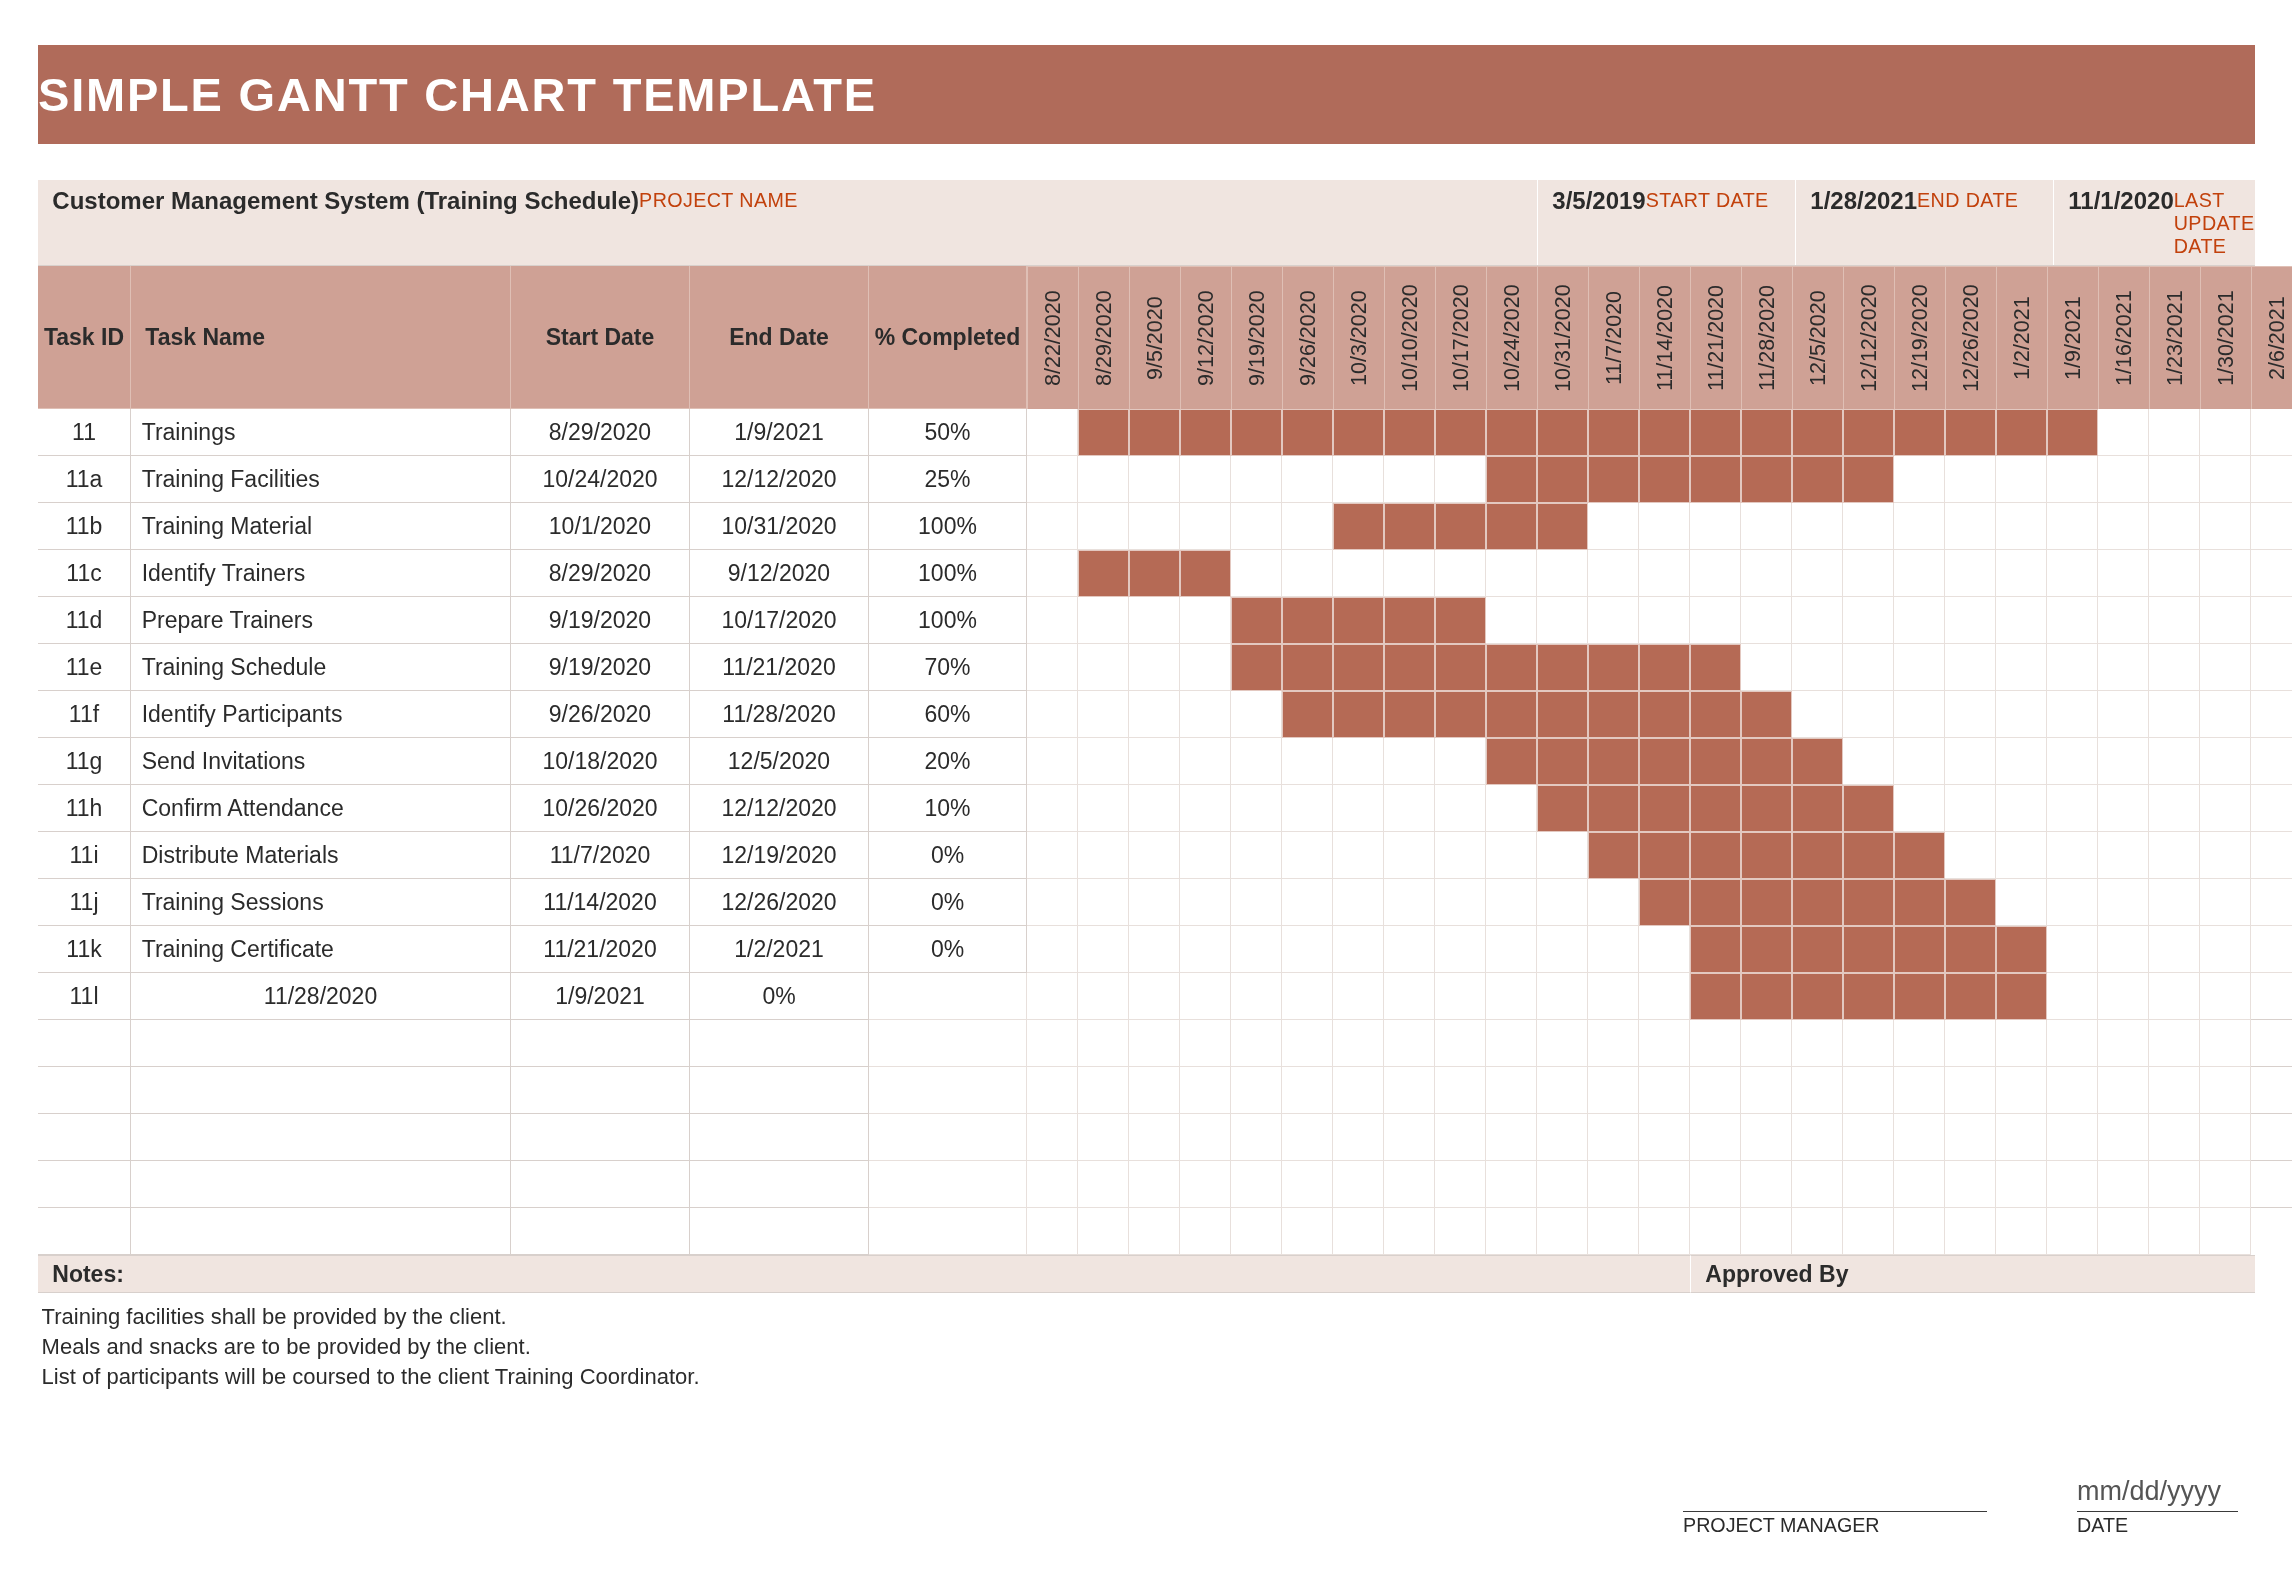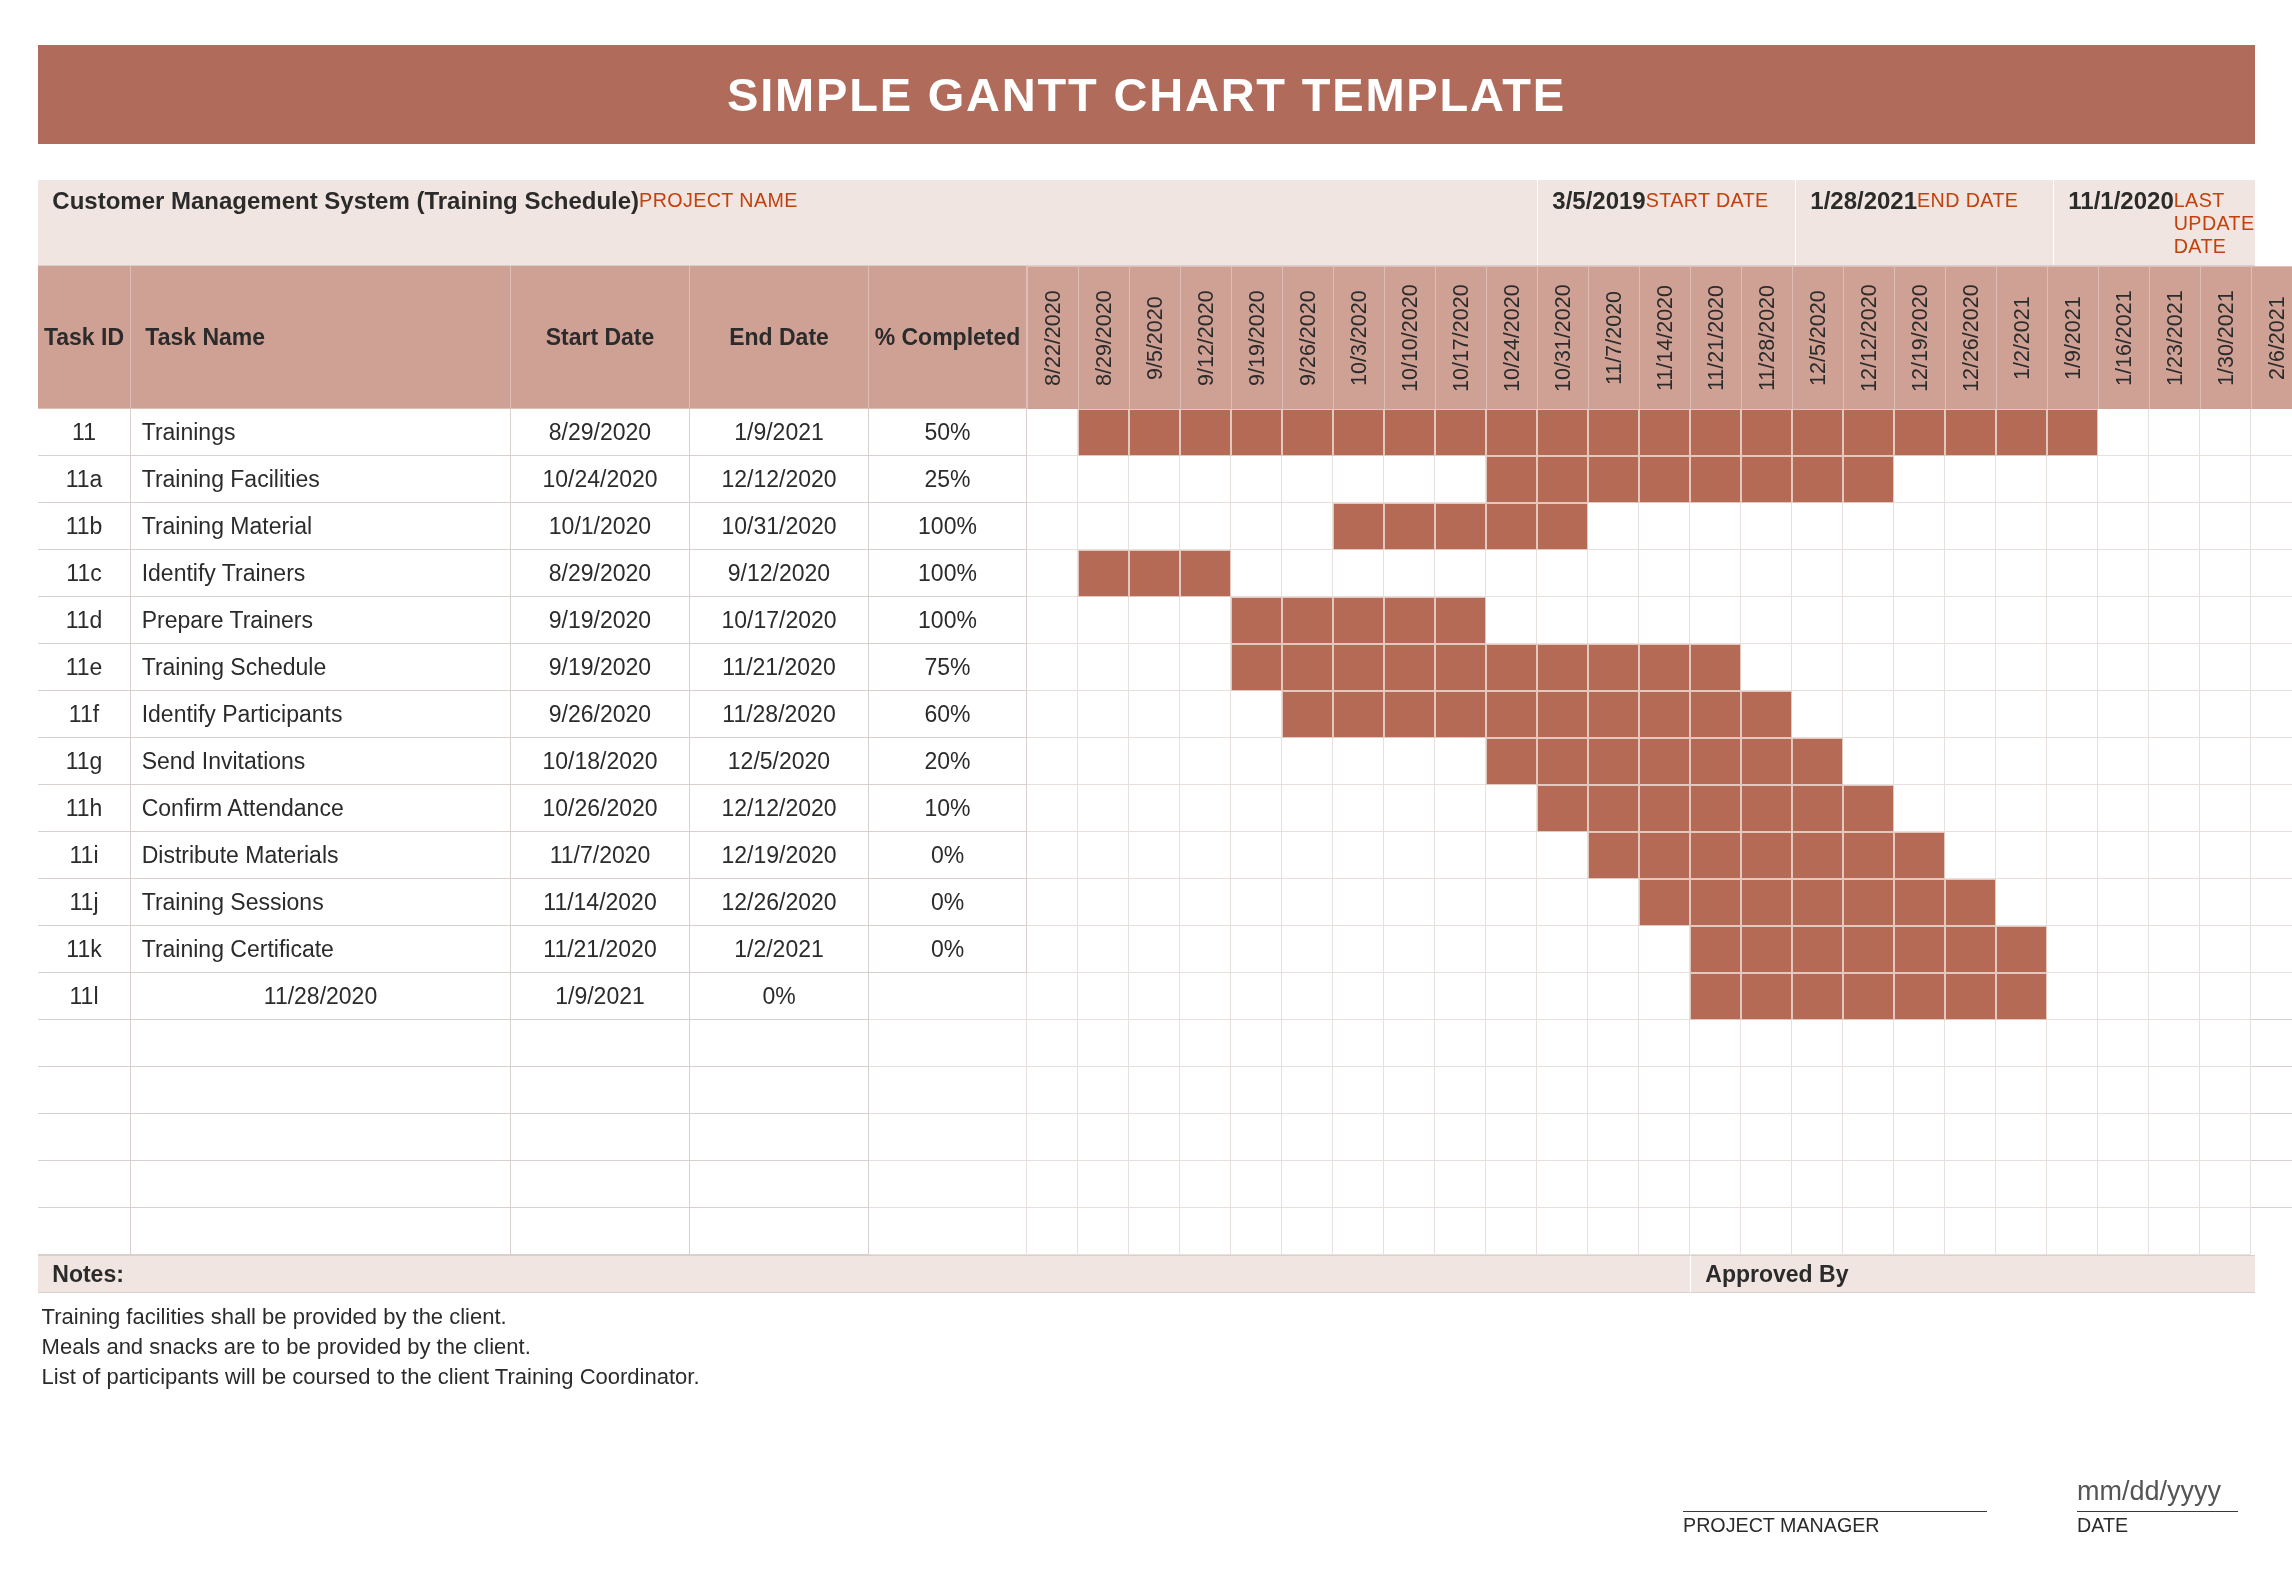--- a/index.html
+++ b/index.html
@@ -18,21 +18,20 @@
     width: 2293px;
     height: 1597px;
     padding: 45px 38px 36px 38px;
     color: #2b2b2b;
   }
   .banner {
     background: var(--brick);
     height: 99px;
     display: flex;
     align-items: center;
-    justify-content: center;
   }
   .banner h1 {
     margin: 0;
     color: #fff;
     font-size: 47px;
     letter-spacing: 1.8px;
     font-weight: 700;
   }
   
   .meta {
@@ -345,21 +344,21 @@
     <div class="row-cell timeline"></div>
     <div class="row-cell timeline"></div>
     <div class="row-cell timeline"></div>
     <div class="row-cell timeline"></div>
     <div class="row-cell timeline"></div>
     <div class="row-cell timeline"></div>
     <div class="row-cell center id">11e</div>
     <div class="row-cell">Training Schedule</div>
     <div class="row-cell center">9/19/2020</div>
     <div class="row-cell center">11/21/2020</div>
-    <div class="row-cell center">75%</div>
+    <div class="row-cell center">70%</div>
     <div class="row-cell timeline"></div>
     <div class="row-cell timeline"></div>
     <div class="row-cell timeline"></div>
     <div class="row-cell timeline"></div>
     <div class="row-cell timeline filled"></div>
     <div class="row-cell timeline filled"></div>
     <div class="row-cell timeline filled"></div>
     <div class="row-cell timeline filled"></div>
     <div class="row-cell timeline filled"></div>
     <div class="row-cell timeline filled"></div>

